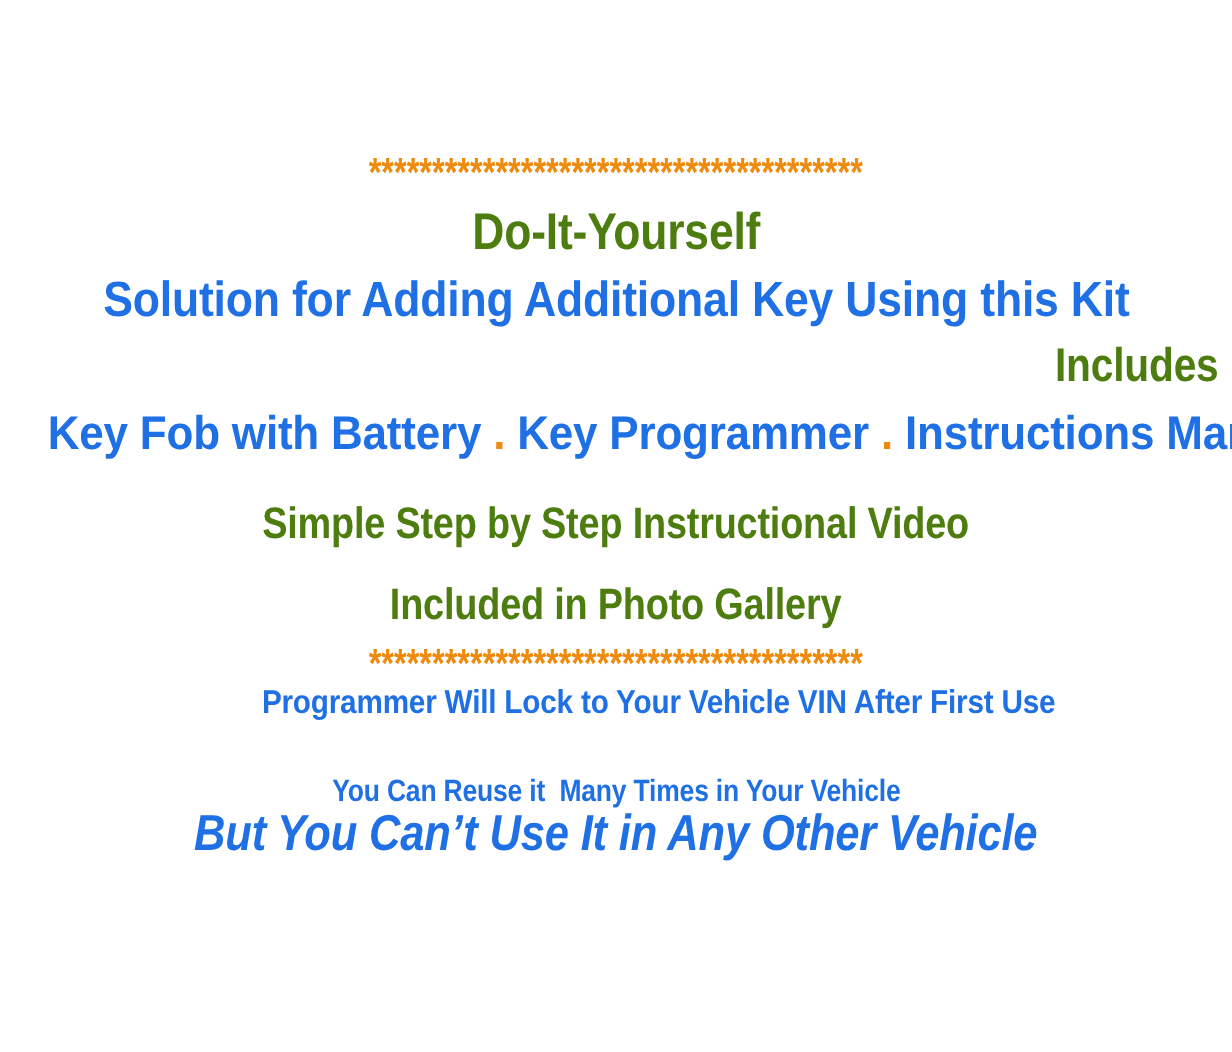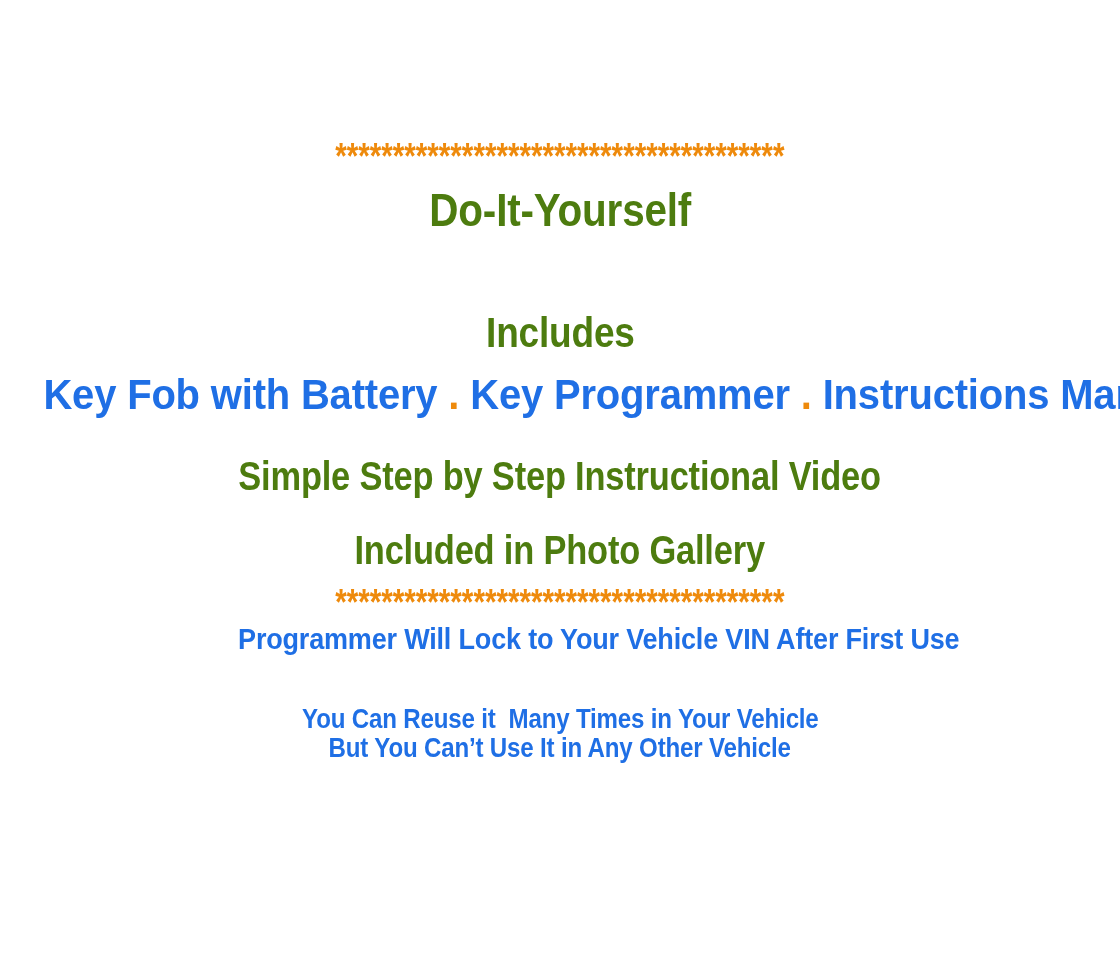--- a/index.html
+++ b/index.html
@@ -53,44 +53,45 @@
     letter-spacing: 0px;
     white-space: pre;
     font-family: "Liberation Sans", "DejaVu Sans", sans-serif;
   }
   .stars .cond { transform: scaleX(0.80); }
 
   
   #stars-top      { position: absolute; top: 138px; left: 0; }
   #line-diy       { position: absolute; top: 186px; left: 0; font-size: 47px; }
   #line-solution  { position: absolute; top: 249px; left: 0; font-size: 45px; }
-  #line-includes  { position: absolute; top: 311px; left: 0; font-size: 43px; }
+  #line-includes  { position: absolute; top: 311px; left: 0; font-size: 43px; text-align: right; }
   #line-contents  { position: absolute; top: 373px; left: 0; font-size: 43px; }
   #line-video     { position: absolute; top: 456px; left: 0; font-size: 40px; }
   #line-gallery   { position: absolute; top: 530px; left: 0; font-size: 40px; }
   #stars-bottom   { position: absolute; top: 584px; left: 0; }
   #line-lockvin   { position: absolute; top: 624px; left: 0; font-size: 30px; margin-left: 39px; }
   #line-reuse     { position: absolute; top: 705px; left: 0; font-size: 28px; }
-  #line-noother   { position: absolute; top: 734px; left: 0; font-size: 28px; }
+  #line-noother   { position: absolute; top: 734px; left: 0; font-size: 46px; font-style: italic; }
 
   #line-contents .cond { transform: scaleX(0.93); }
   #line-lockvin  .cond { transform: scaleX(0.90); }
   #line-solution .cond { transform: scaleX(0.90); }
 
   .sep-dot { color: #ee8a0c; }
 </style>
 </head>
 <body>
 
 <div id="promo-card">
 
   <div class="stars" id="stars-top"><span class="cond">***************************************</span></div>
 
   <div class="line orange" id="line-diy"><span class="cond">Do-It-Yourself</span></div>
 
+  <div class="line blue" id="line-solution"><span class="cond">Solution for Adding Additional Key Using this Kit</span></div>
 
   <div class="line orange" id="line-includes"><span class="cond">Includes</span></div>
 
   <div class="line blue" id="line-contents"><span class="cond"><span>Key Fob with Battery</span><span> </span><span class="sep-dot">.</span><span> </span><span>Key Programmer</span><span> </span><span class="sep-dot">.</span><span> </span><span>Instructions Manual</span></span></div>
 
   <div class="line orange" id="line-gallery"><span class="cond">Included in Photo Gallery</span></div>
 
   <div class="line orange" id="line-video"><span class="cond">Simple Step by Step Instructional Video</span></div>
 
   <div class="stars" id="stars-bottom"><span class="cond">***************************************</span></div>

